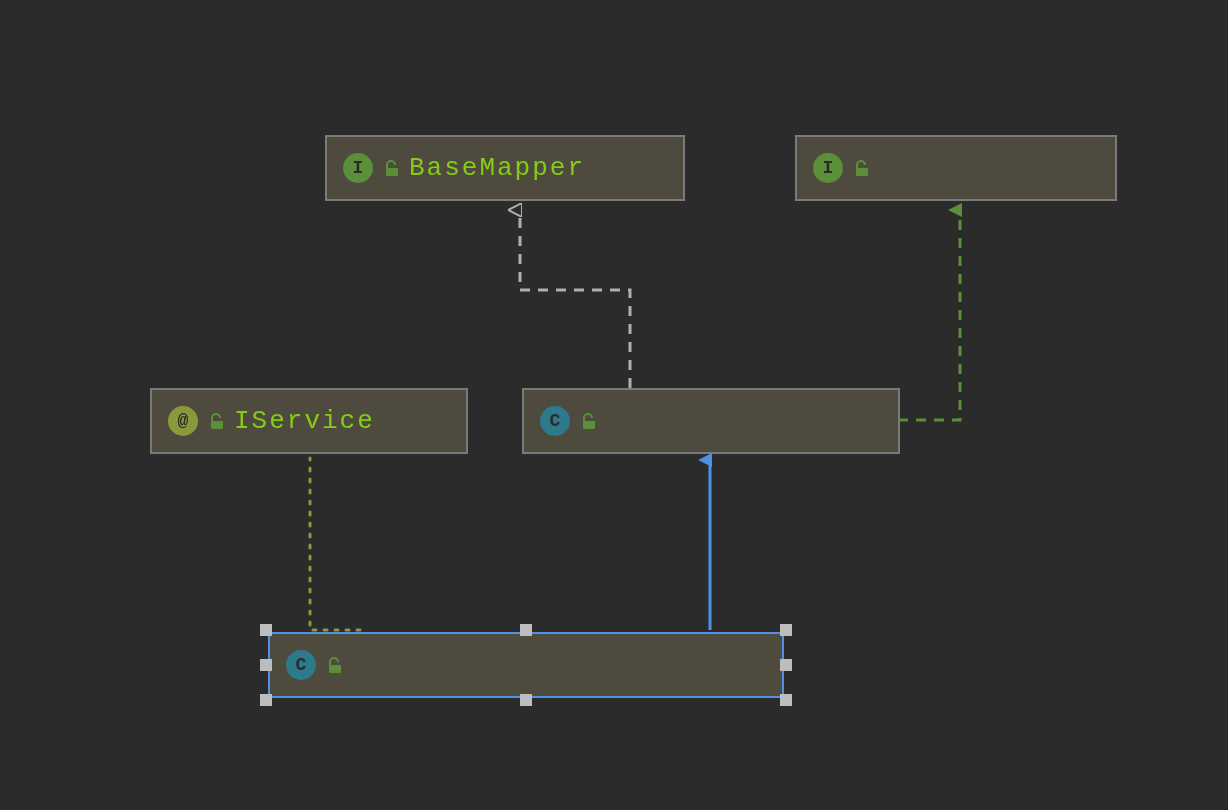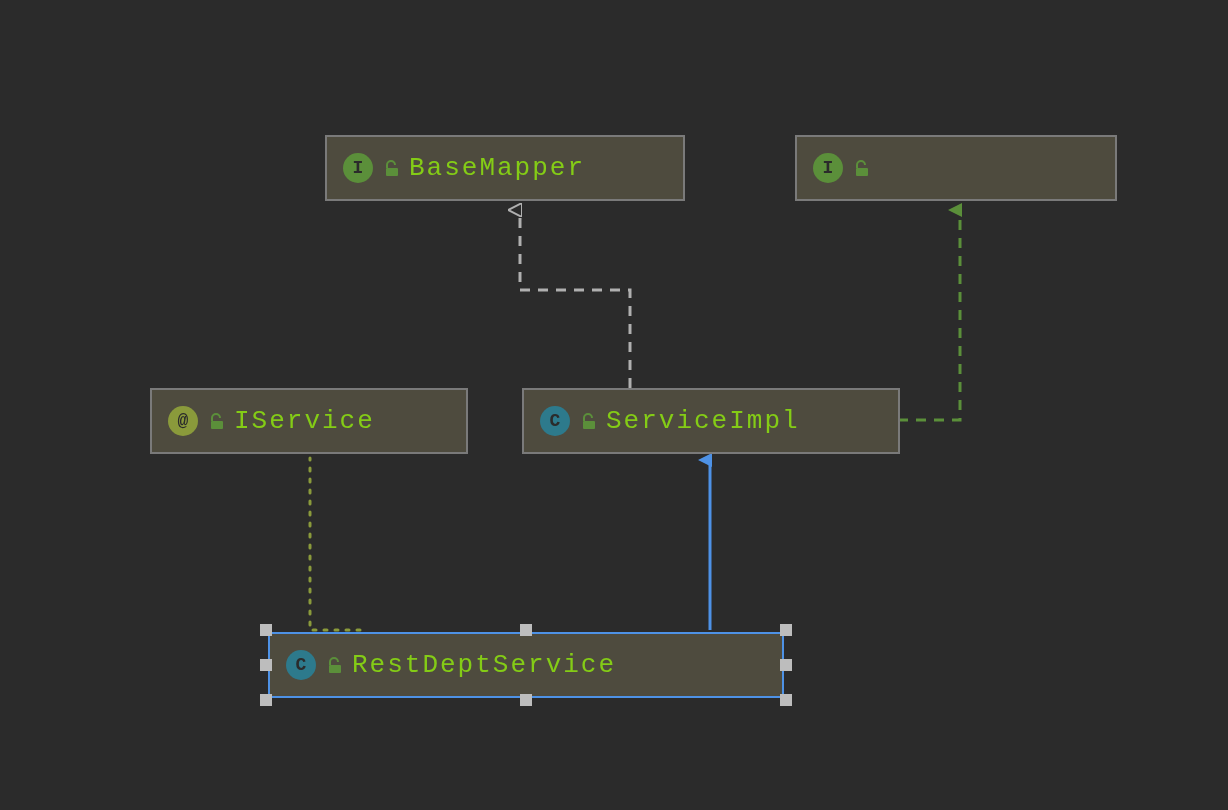--- a/index.html
+++ b/index.html
@@ -135,32 +135,30 @@
   </div>
 
   <div class="node" style="left:522px; top:388px; width:378px; height:66px;">
     <span class="icon-circle icon-class">C</span>
     <span class="lock-icon">
       <svg width="18" height="18" viewBox="0 0 18 18">
         <path d="M4 8 V5 a4 4 0 0 1 8 0" fill="none" stroke="#5b8f3a" stroke-width="2"></path>
         <rect x="3" y="8" width="12" height="8" rx="1" fill="#5b8f3a"></rect>
       </svg>
     </span>
-    <span class="node-label">ServiceImpl</span>
   </div>
 
   <div class="node selected" style="left:268px; top:632px; width:516px; height:66px;">
     <span class="icon-circle icon-class">C</span>
     <span class="lock-icon">
       <svg width="18" height="18" viewBox="0 0 18 18">
         <path d="M4 8 V5 a4 4 0 0 1 8 0" fill="none" stroke="#5b8f3a" stroke-width="2"></path>
         <rect x="3" y="8" width="12" height="8" rx="1" fill="#5b8f3a"></rect>
       </svg>
     </span>
-    <span class="node-label">RestDeptService</span>
   </div>
 
   <div class="sel-handle" style="left:260px; top:624px;"></div>
   <div class="sel-handle" style="left:520px; top:624px;"></div>
   <div class="sel-handle" style="left:780px; top:624px;"></div>
   <div class="sel-handle" style="left:260px; top:659px;"></div>
   <div class="sel-handle" style="left:780px; top:659px;"></div>
   <div class="sel-handle" style="left:260px; top:694px;"></div>
   <div class="sel-handle" style="left:520px; top:694px;"></div>
   <div class="sel-handle" style="left:780px; top:694px;"></div>

